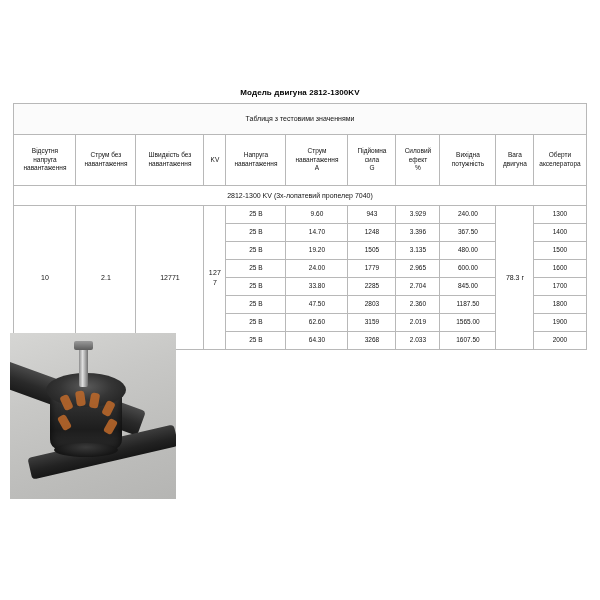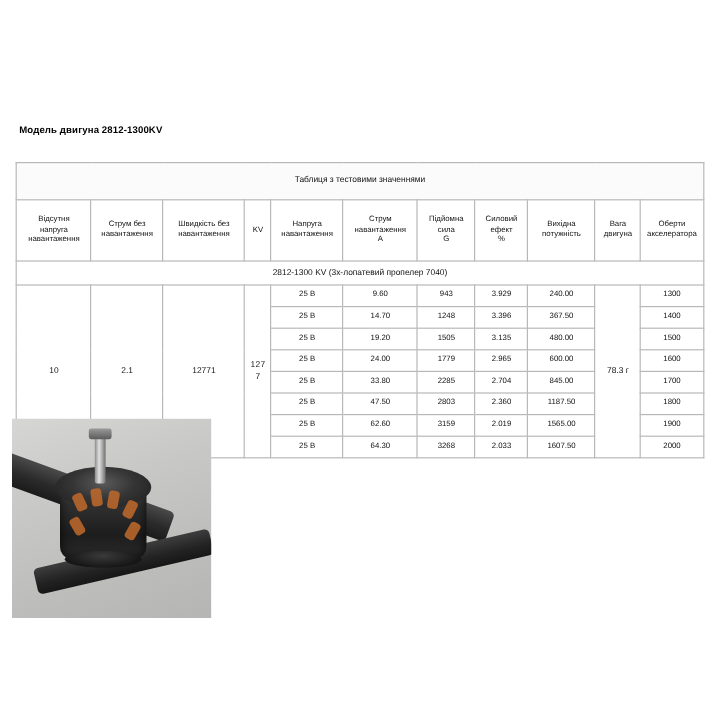--- a/index.html
+++ b/index.html
@@ -16,23 +16,24 @@
     overflow: hidden;
   }
   .page {
     width: 600px;
     height: 600px;
     box-sizing: border-box;
     padding: 0;
     position: relative;
   }
   .title {
+    text-align: center;
     font-size: 8px;
     font-weight: bold;
-    margin: 16px;
+    margin: 0;
     padding: 88px 0 6px 0;
     letter-spacing: 0.1px;
   }
   table.spec {
     width: 572px;
     margin: 0 auto;
     border-collapse: collapse;
     table-layout: fixed;
     font-size: 6.5px;
   }

